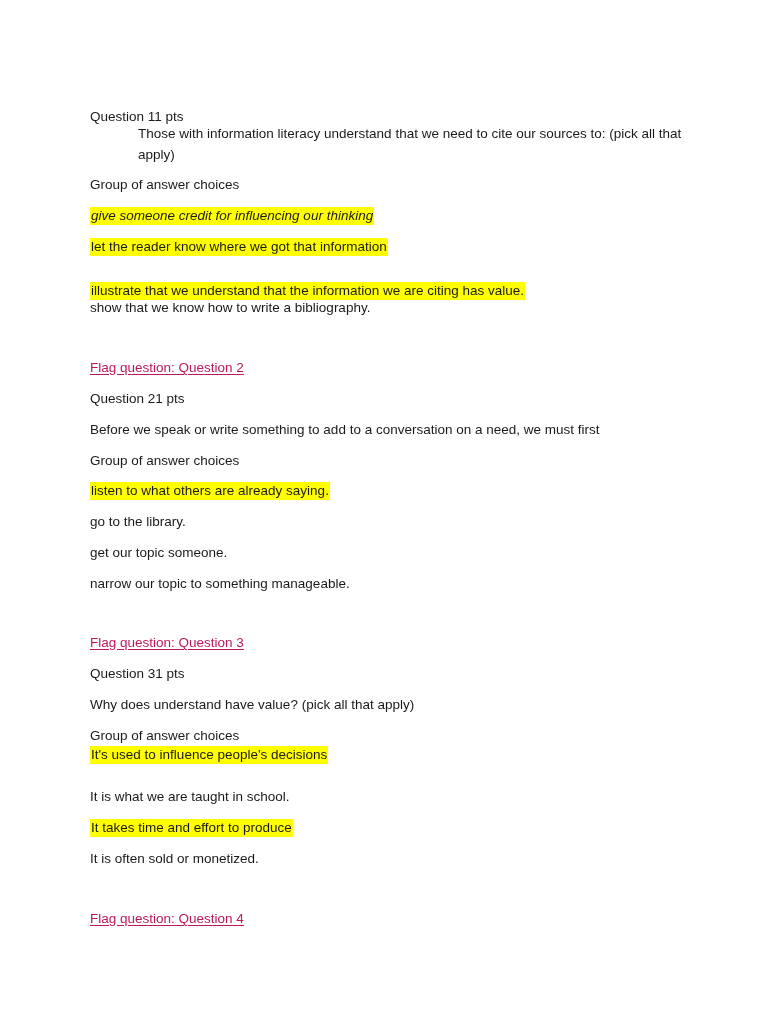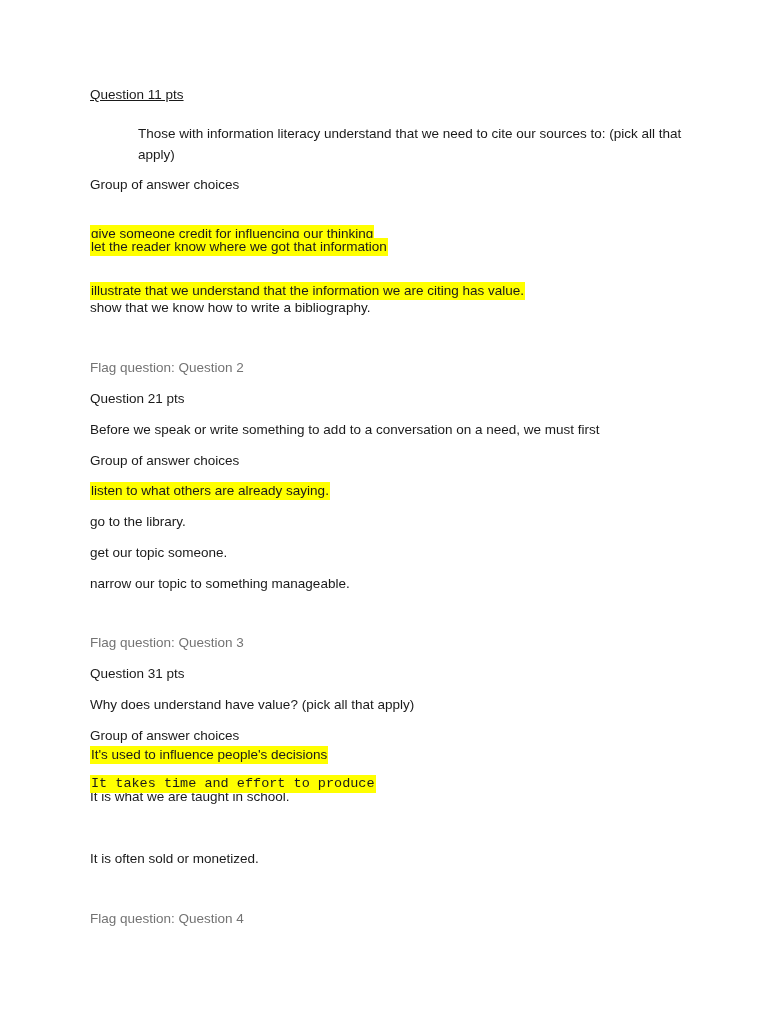--- a/index.html
+++ b/index.html
@@ -25,47 +25,48 @@
     .wrap {
       white-space: normal;
       width: 580px;
       line-height: 21px;
     }
     .hl {
       background: #ffff00;
       padding: 1px 1px 2px 1px;
     }
     .flag {
-      color: #737373;
+      color: #be185d;
+      text-decoration: underline;
       text-underline-offset: 2px;
       cursor: pointer;
     }
   </style>
 </head>
 <body>
 
-<div class="line" style="top:86px;text-decoration:underline;">Question 11 pts</div>
+<div class="line" style="top:108px;">Question 11 pts</div>
 <div class="line wrap" style="top:123px;margin-left:48px;">Those with information literacy understand that we need to cite our sources to: (pick all that apply)</div>
 <div class="line" style="top:176px;">Group of answer choices</div>
-<div class="line" style="top:225px;"><span class="hl">give someone credit for influencing our thinking</span></div>
+<div class="line" style="top:207px;font-style:italic;"><span class="hl">give someone credit for influencing our thinking</span></div>
 <div class="line" style="top:238px;"><span class="hl">let the reader know where we got that information</span></div>
 <div class="line" style="top:282px;"><span class="hl">illustrate that we understand that the information we are citing has value.</span></div>
 <div class="line" style="top:299px;"><span>show that we know how to write a bibliography.</span></div>
 
 <div class="line flag" style="top:359px;">Flag question: Question 2</div>
 <div class="line" style="top:390px;">Question 21 pts</div>
 <div class="line" style="top:421px;">Before we speak or write something to add to a conversation on a need, we must first</div>
 <div class="line" style="top:452px;">Group of answer choices</div>
 <div class="line" style="top:482px;"><span class="hl">listen to what others are already saying.</span></div>
 <div class="line" style="top:513px;"><span>go to the library.</span></div>
 <div class="line" style="top:544px;"><span>get our topic someone.</span></div>
 <div class="line" style="top:575px;"><span>narrow our topic to something manageable.</span></div>
 
 <div class="line flag" style="top:634px;">Flag question: Question 3</div>
 <div class="line" style="top:665px;">Question 31 pts</div>
 <div class="line" style="top:696px;">Why does understand have value? (pick all that apply)</div>
 <div class="line" style="top:727px;">Group of answer choices</div>
 <div class="line" style="top:734px;margin-top:12px;"><span class="hl">It's used to influence people's decisions</span></div>
 <div class="line" style="top:788px;"><span>It is what we are taught in school.</span></div>
-<div class="line" style="top:775px;font-family:Liberation Mono, monospace;"><span class="hl">It takes time and effort to produce</span></div>
+<div class="line" style="top:819px;"><span class="hl">It takes time and effort to produce</span></div>
 <div class="line" style="top:850px;"><span>It is often sold or monetized.</span></div>
 
 <div class="line flag" style="top:910px;">Flag question: Question 4</div>
 
 </body></html>

